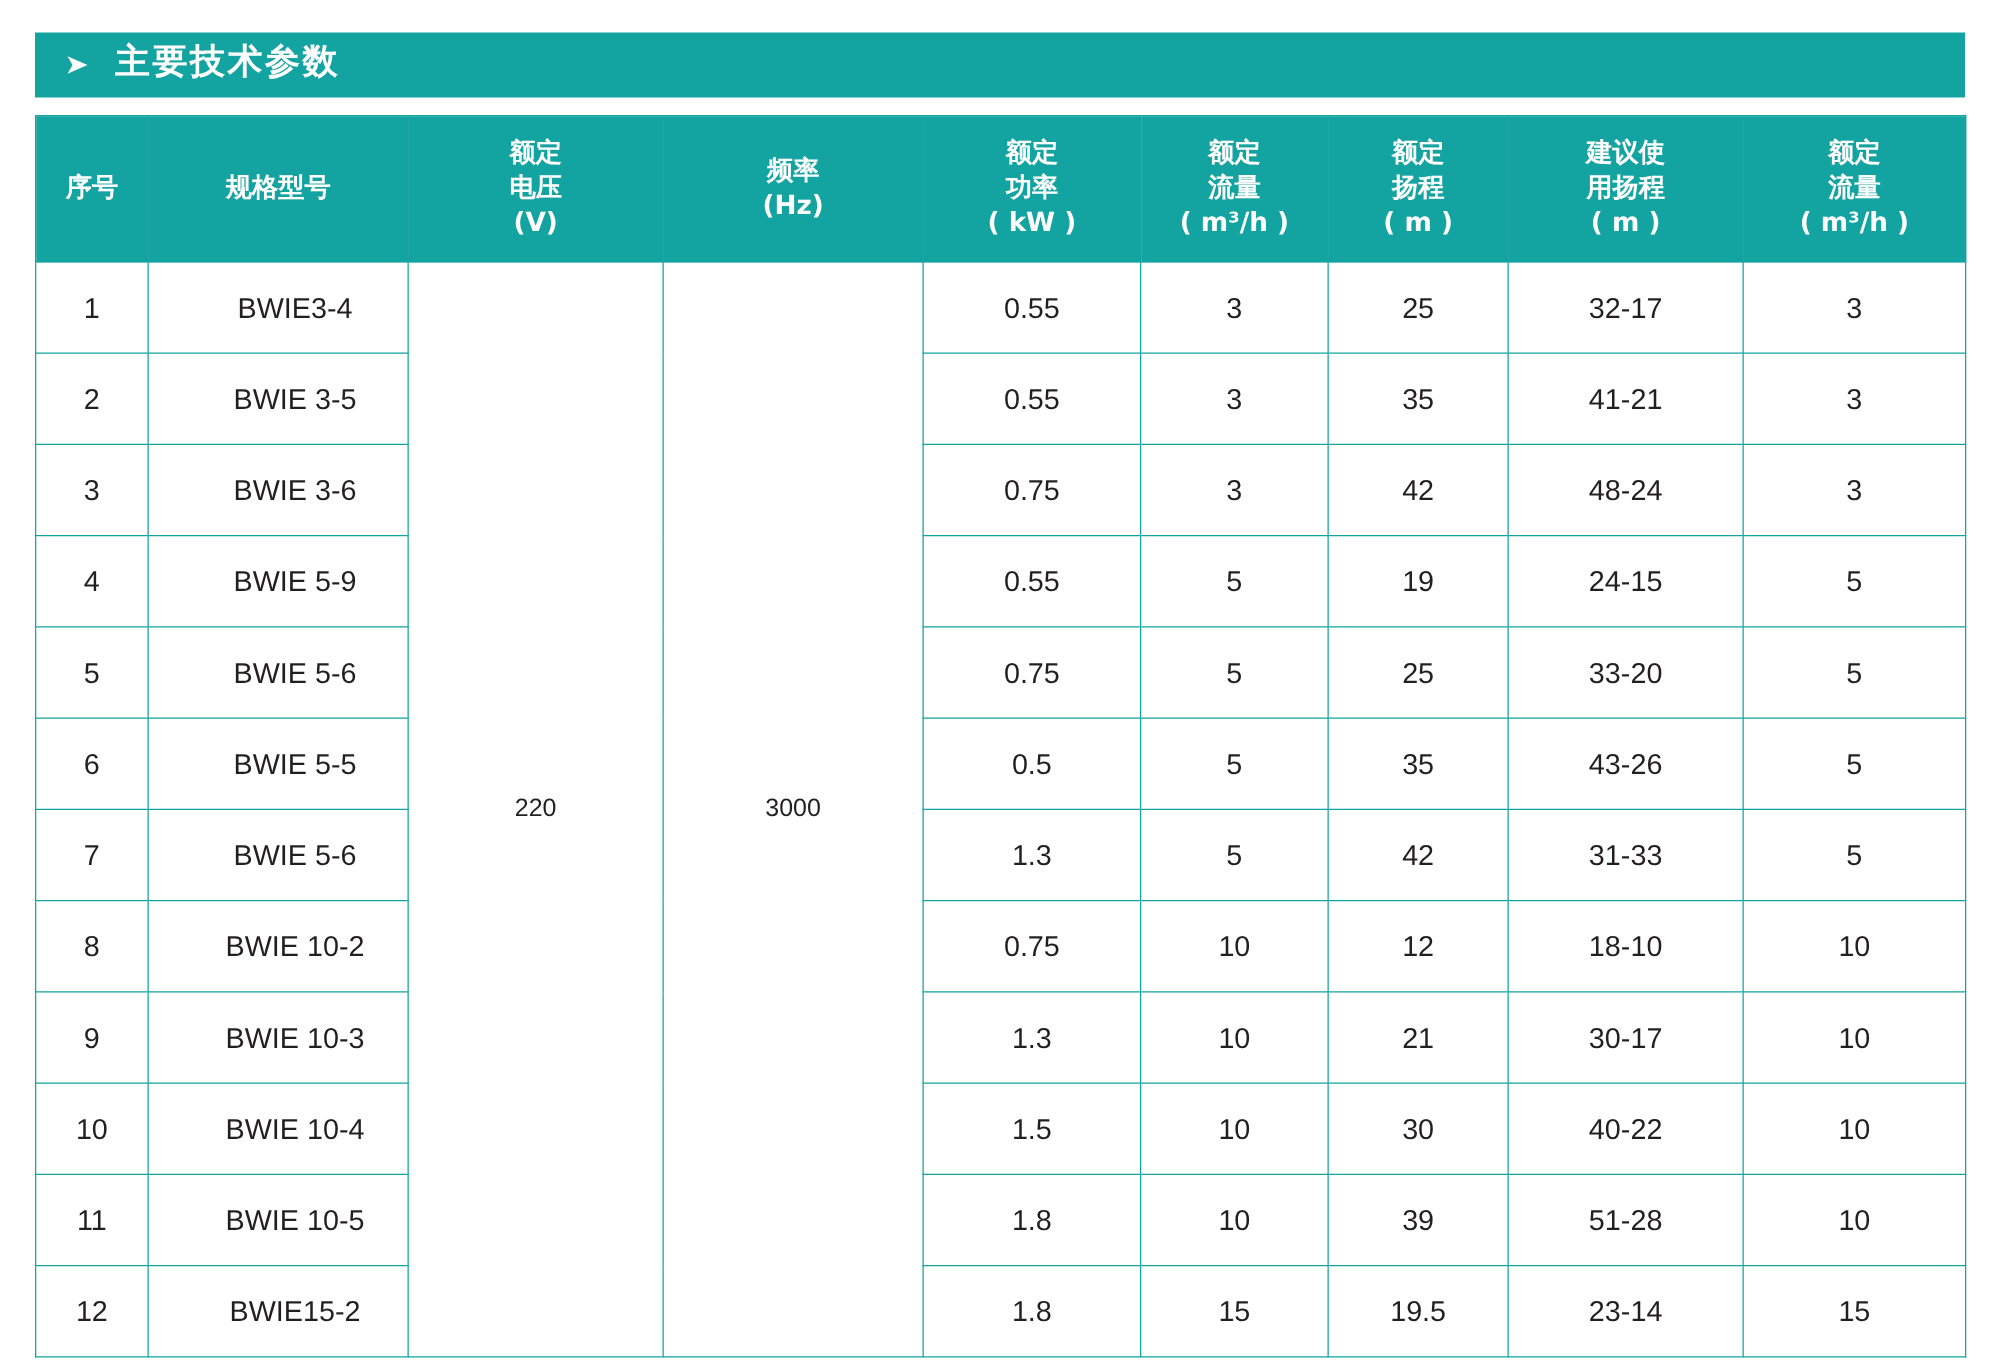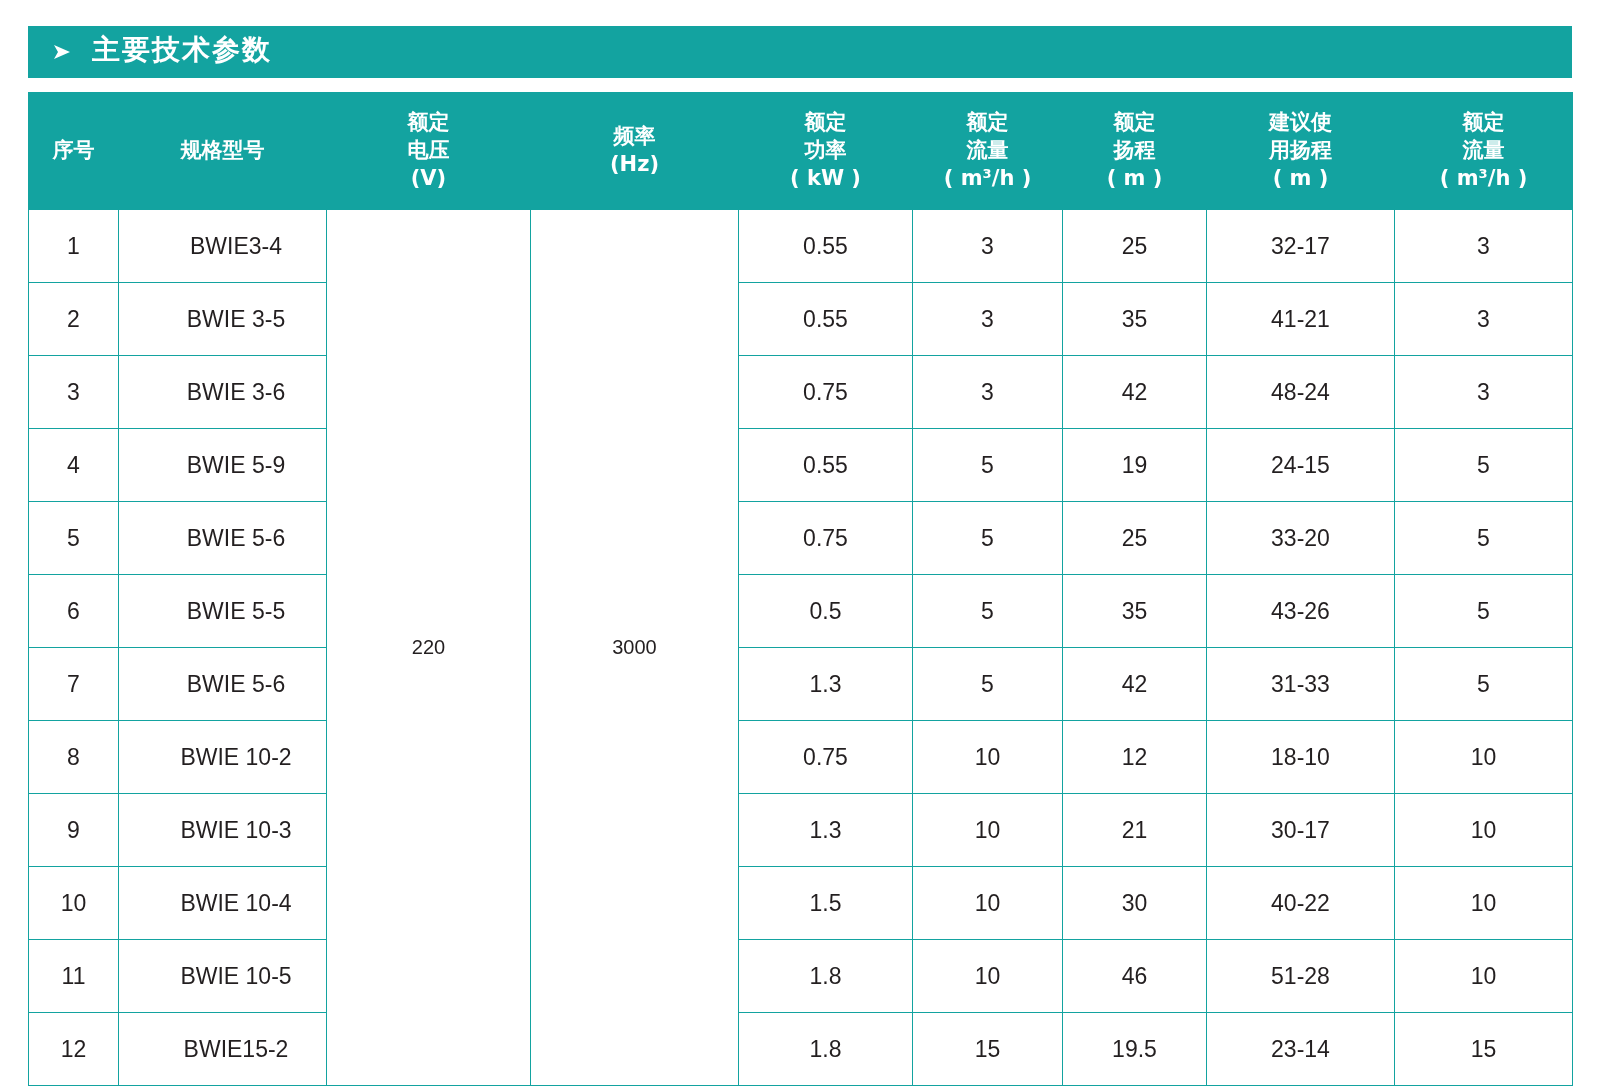--- a/index.html
+++ b/index.html
@@ -263,21 +263,21 @@
         <td>10</td>
         <td>30</td>
         <td>40-22</td>
         <td>10</td>
       </tr>
       <tr>
         <td>11</td>
         <td class="model">BWIE 10-5</td>
         <td>1.8</td>
         <td>10</td>
-        <td>46</td>
+        <td>39</td>
         <td>51-28</td>
         <td>10</td>
       </tr>
       <tr>
         <td>12</td>
         <td class="model">BWIE15-2</td>
         <td>1.8</td>
         <td>15</td>
         <td>19.5</td>
         <td>23-14</td>

